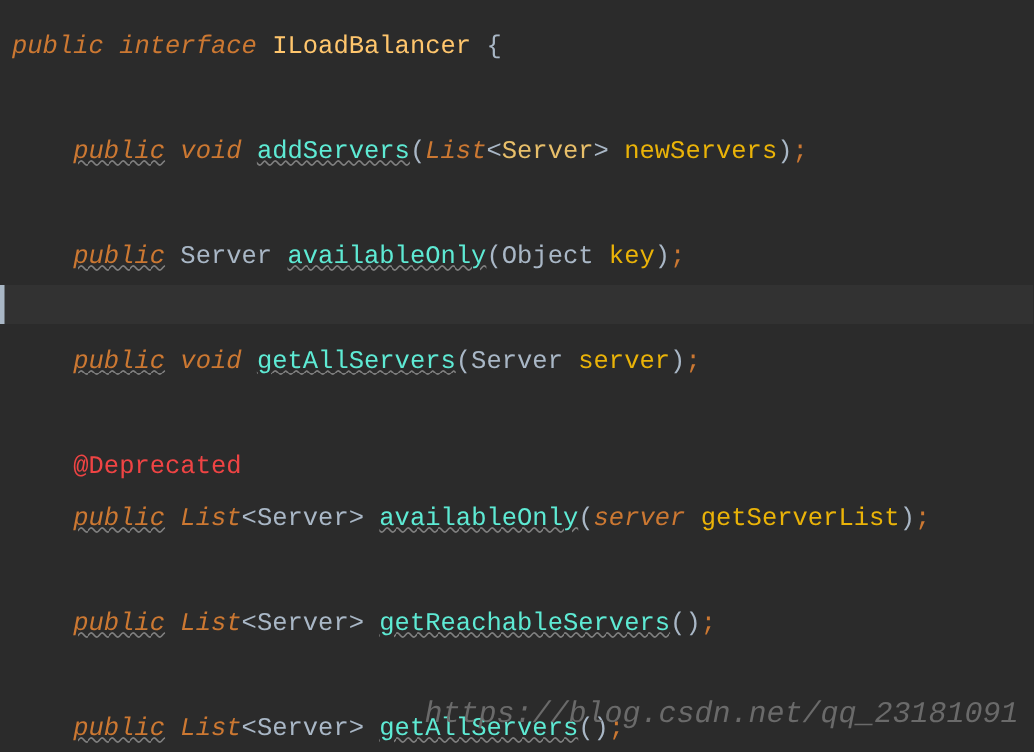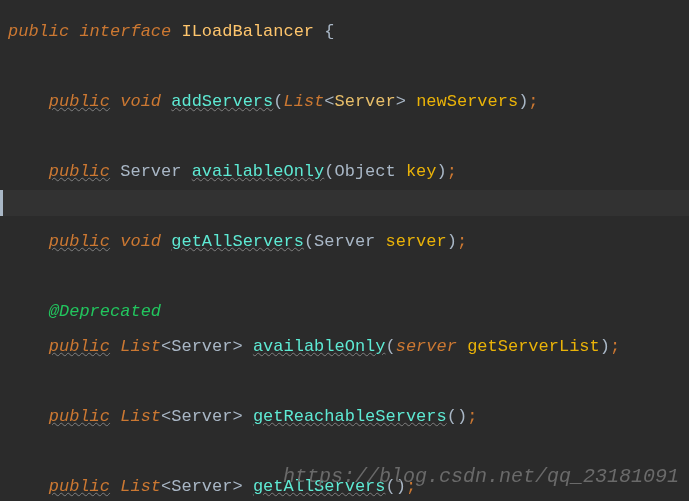--- a/index.html
+++ b/index.html
@@ -23,21 +23,21 @@
     .kw-u { color: #cc7832; font-style: italic; text-decoration-line: underline; text-decoration-style: wavy; text-decoration-color: #808080; text-decoration-thickness: 1px; }
     .type { color: #a9b7c6; }
     .generic { color: #a9b7c6; }
     .cls { color: #e8bf6a; }
     .param { color: #eab308; }
     .method { color: #5eead4; text-decoration-line: underline; text-decoration-style: wavy; text-decoration-color: #808080; text-decoration-thickness: 1px; }
     .methodp { color: #ffc66d; }
     .brace { color: #a9b7c6; }
     .paren { color: #a9b7c6; }
     .semi { color: #cc7832; }
-    .anno { color: #22c55e; font-style: italic; }
+    .anno { color: #ef4444; }
     .watermark { position: absolute; bottom: 4px; right: 10px; font-style: italic; color: #6a6a6a; font-size: 20px; font-family: inherit; }
   </style>
 </head>
 <body>
 
 <div class="line full"><span class="kw">public</span> <span class="kw">interface</span> <span class="methodp">ILoadBalancer</span> <span class="brace">{</span></div>
 
 <div class="line full"> </div>
 
 <div class="line full">    <span class="kw-u">public</span> <span class="kw">void</span> <span class="method">addServers</span><span class="paren">(</span><span class="kw">List</span><span class="generic">&lt;</span><span class="cls">Server</span><span class="generic">&gt;</span> <span class="param">newServers</span><span class="paren">)</span><span class="semi">;</span></div>

